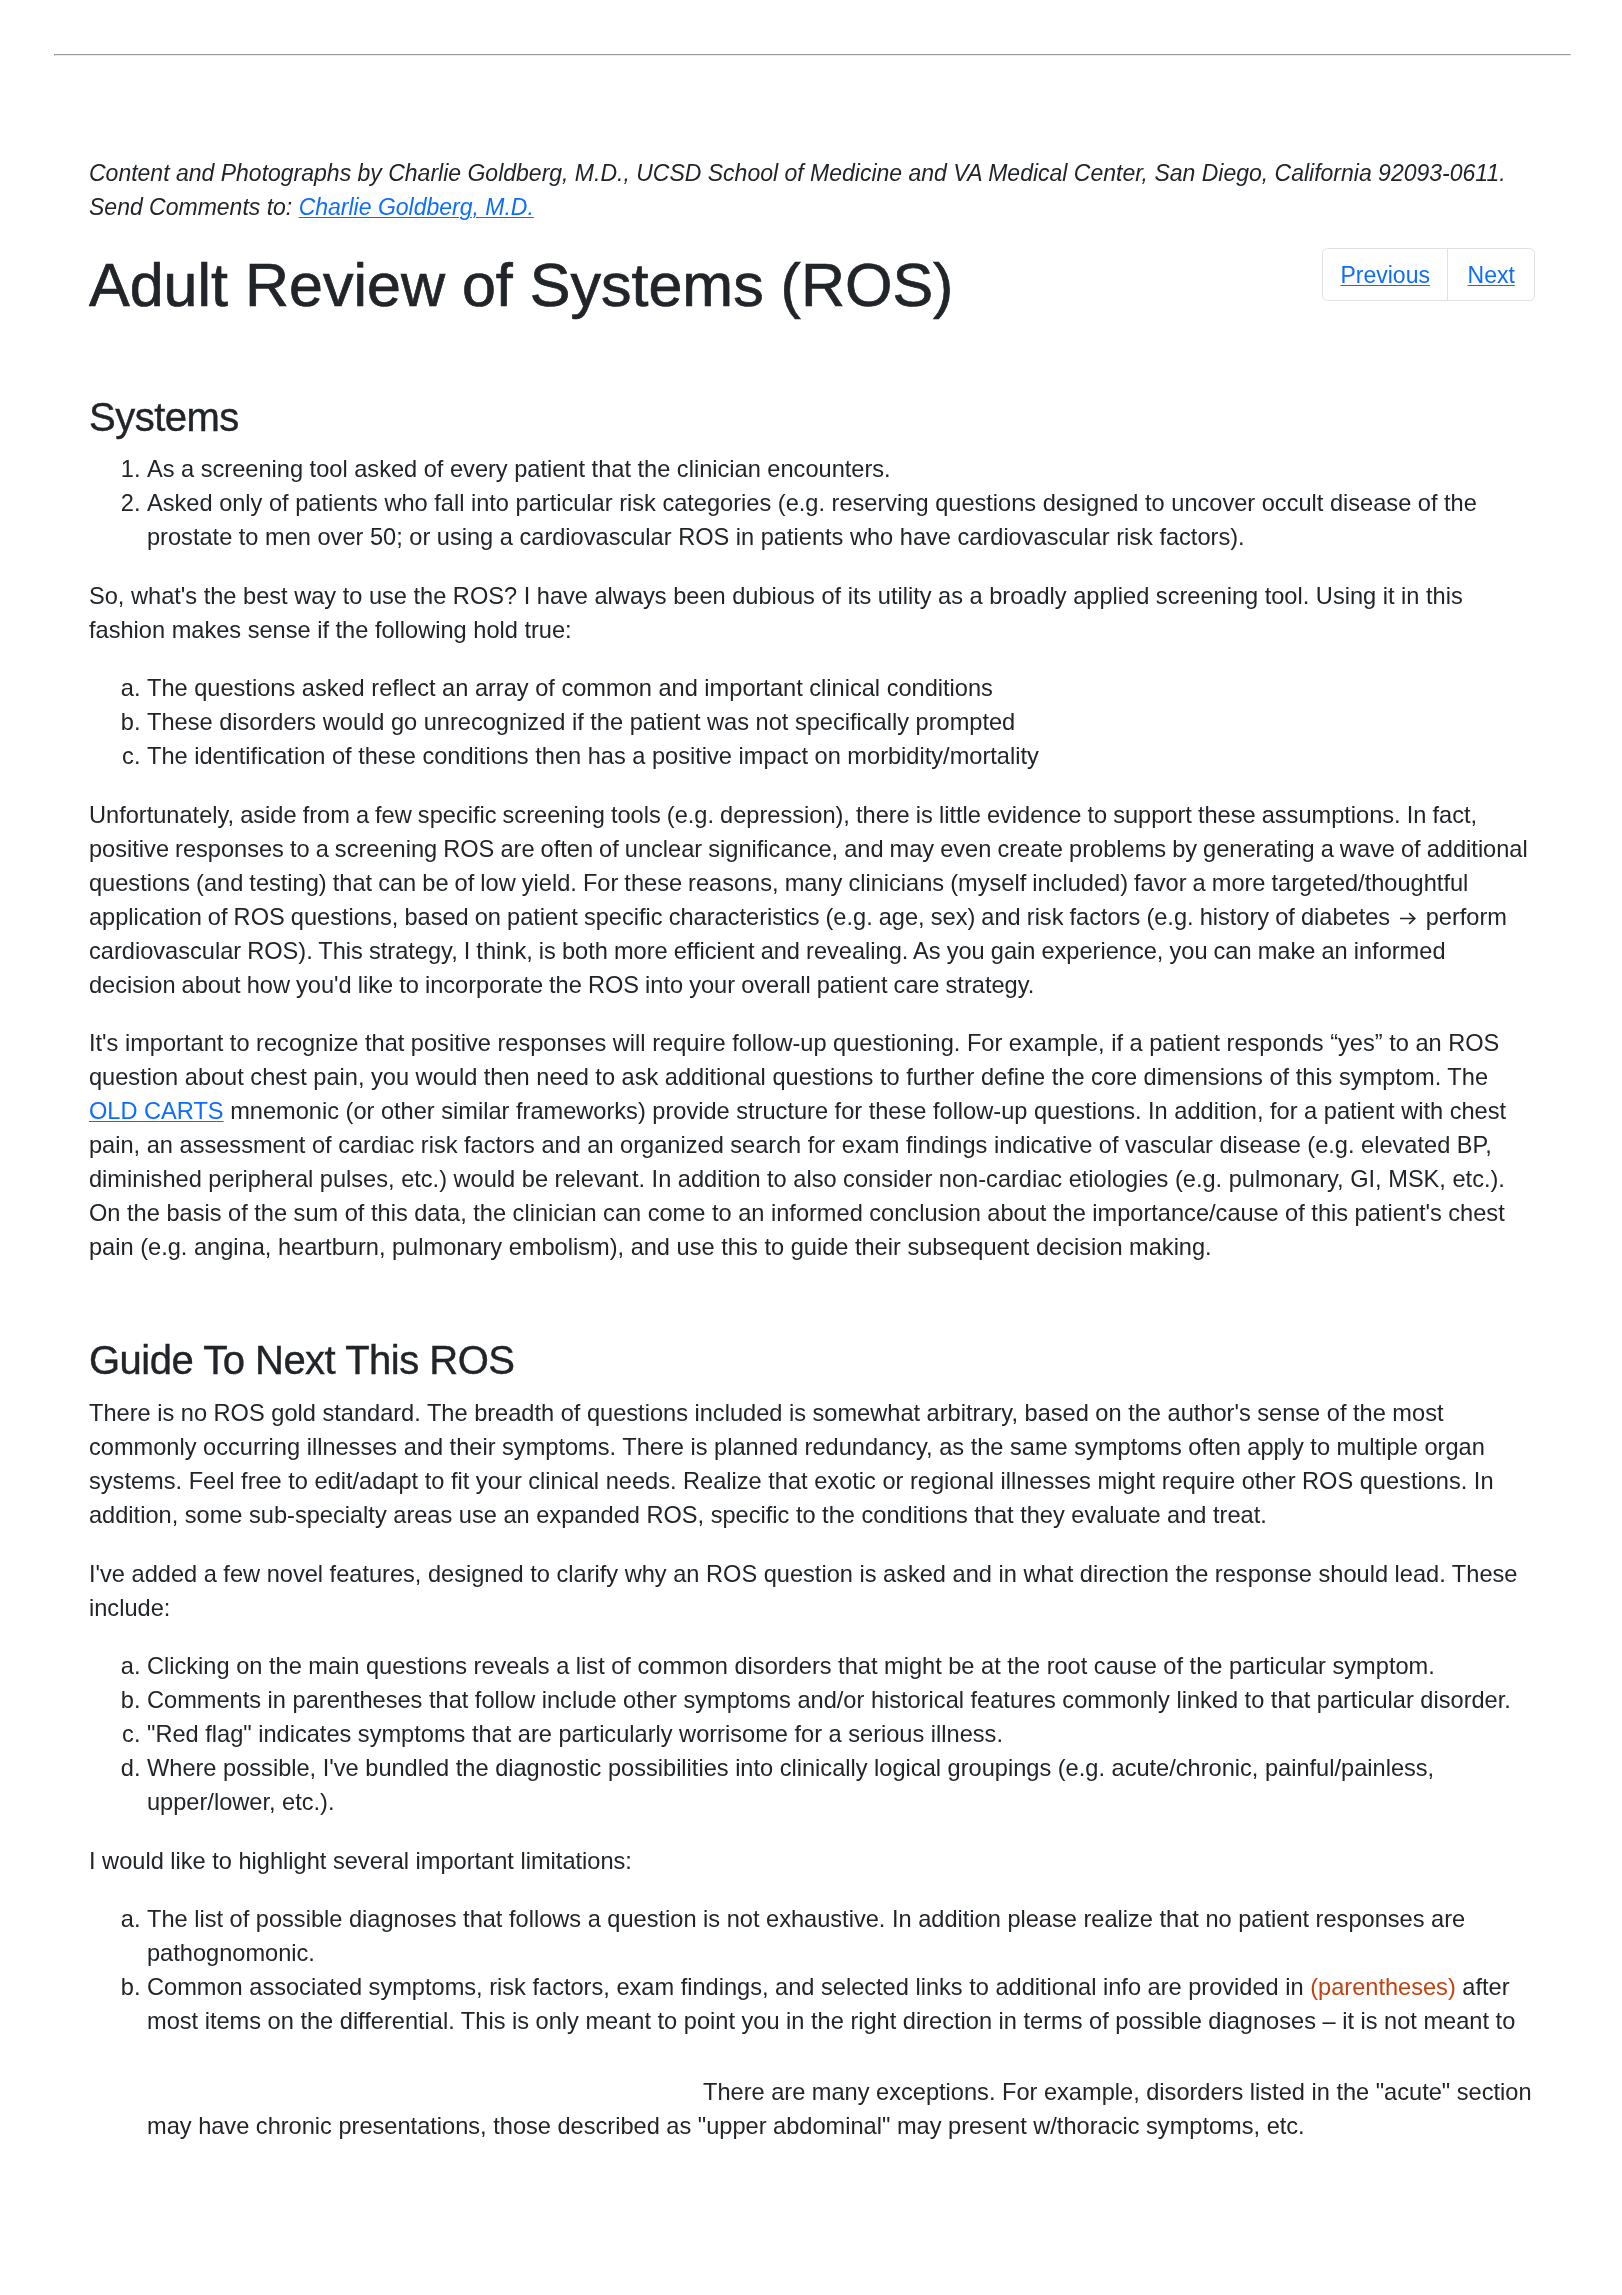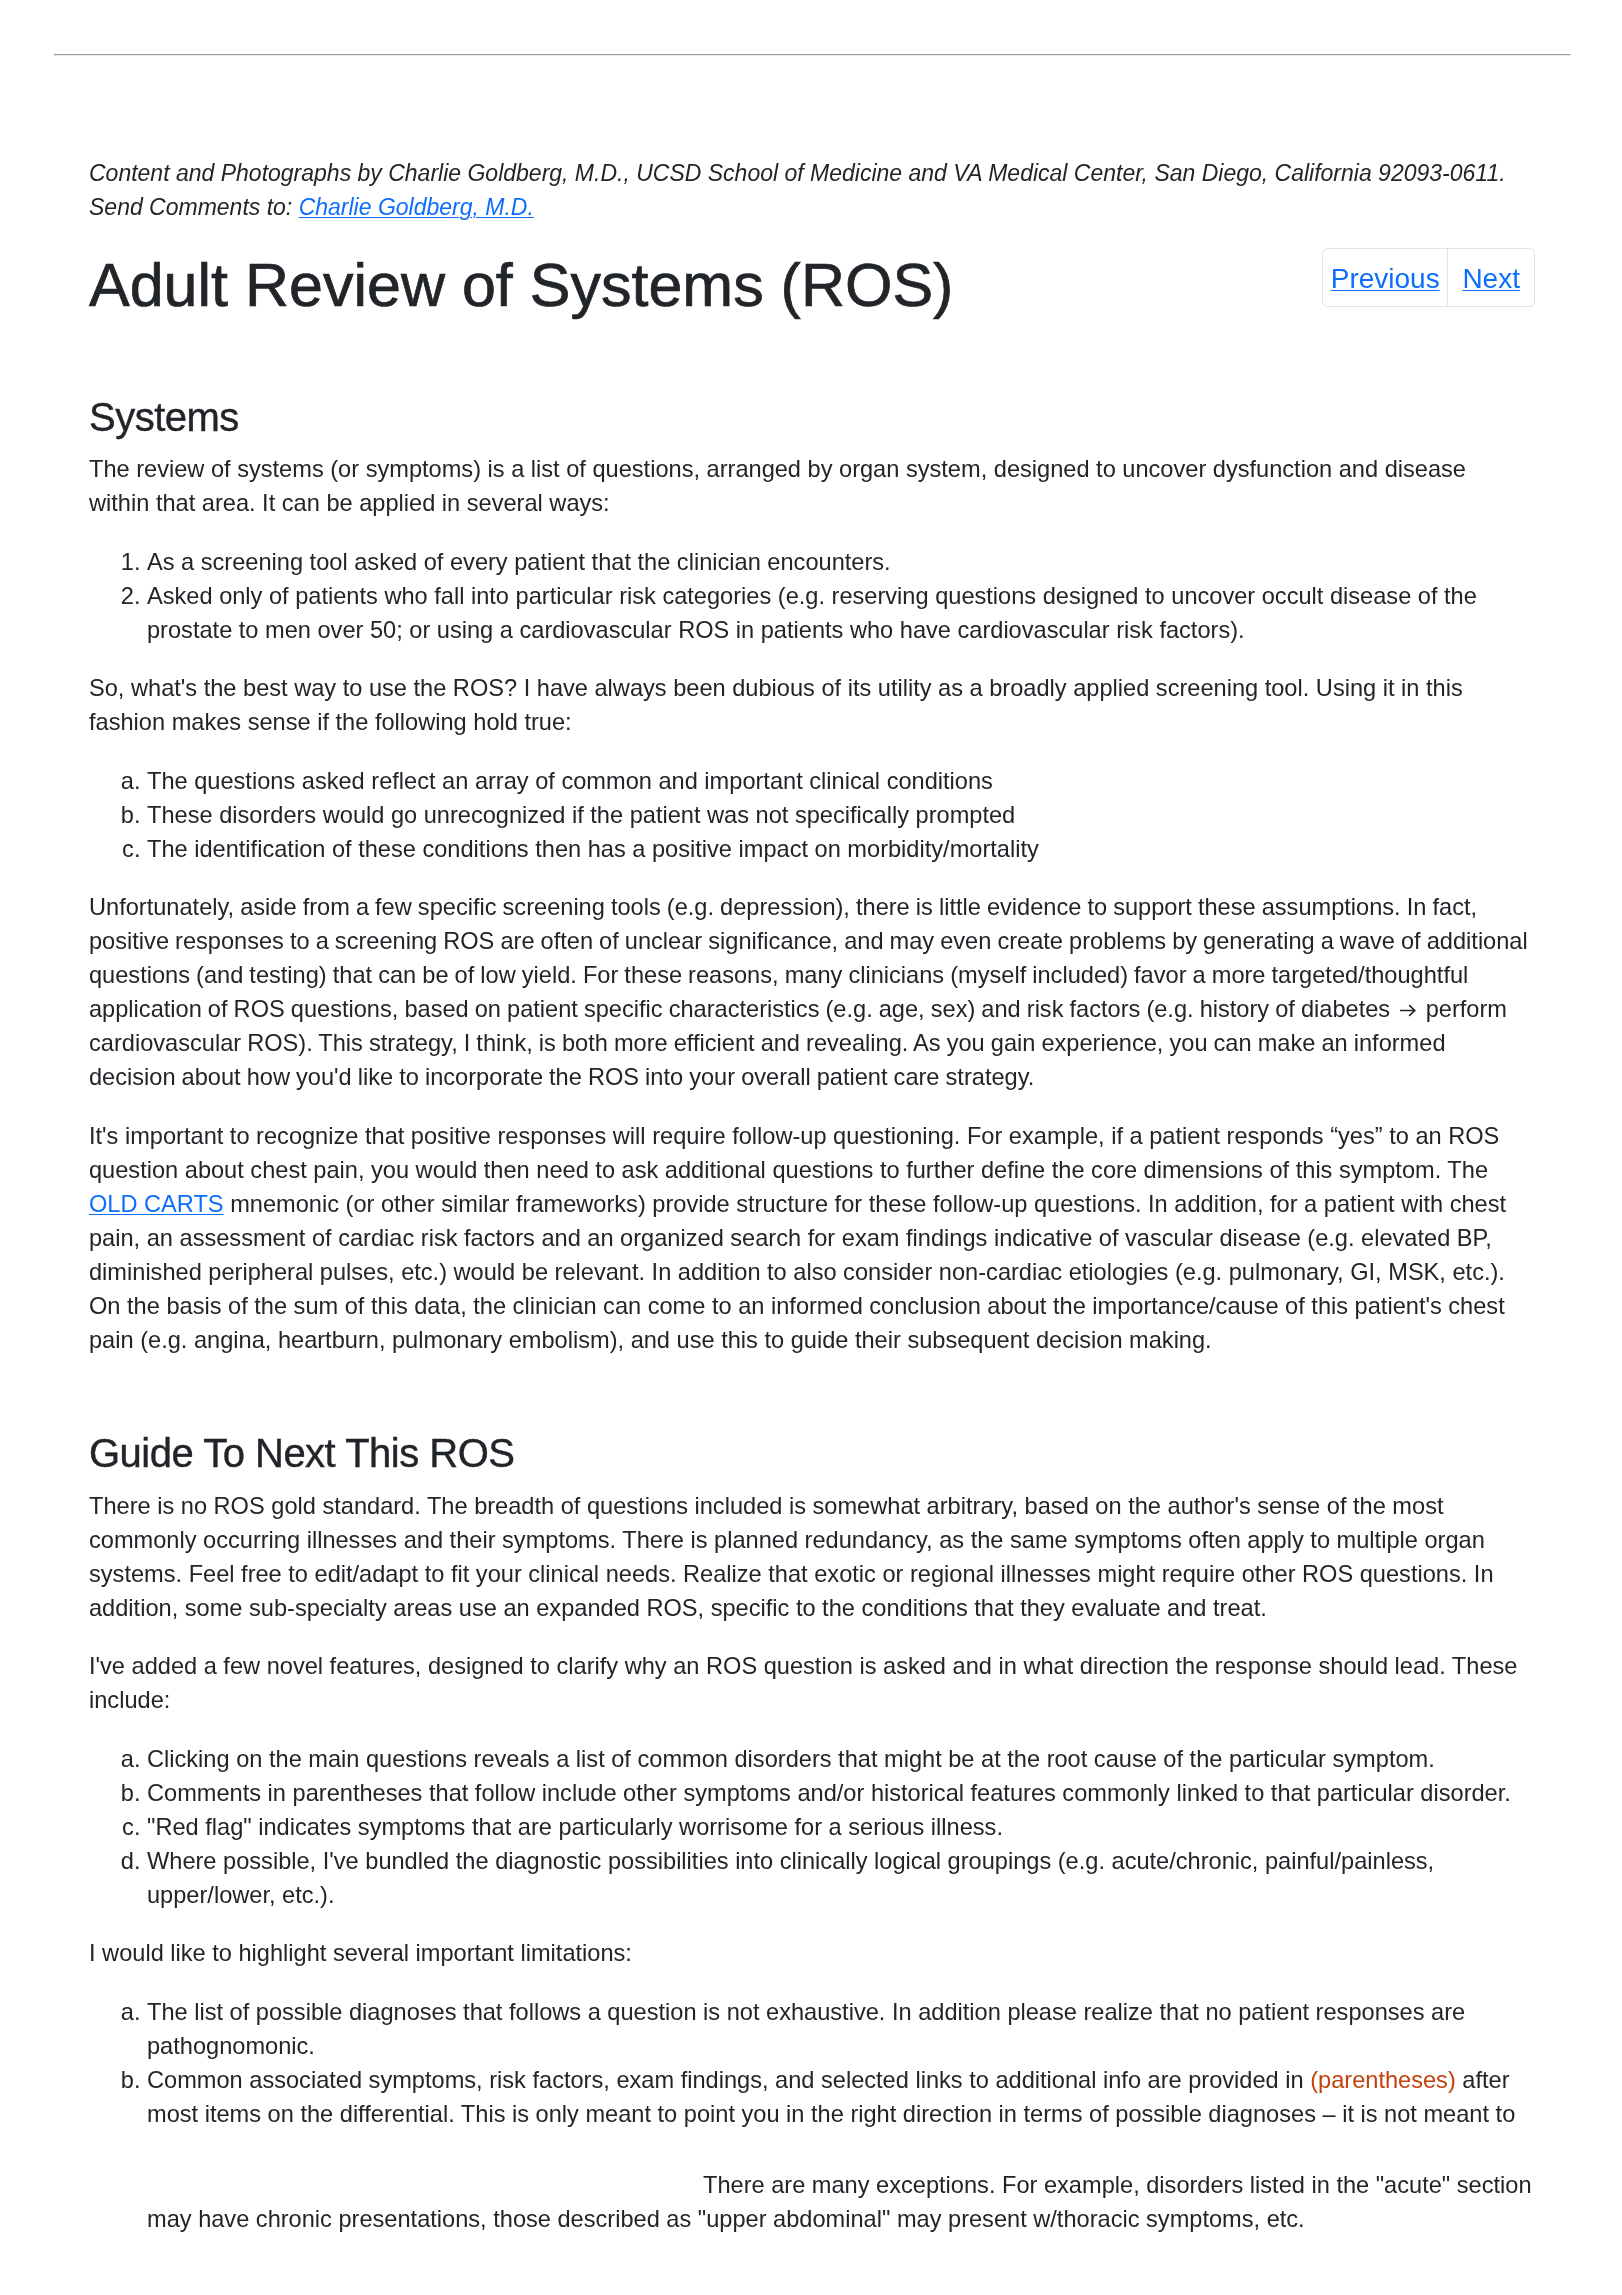--- a/index.html
+++ b/index.html
@@ -20,21 +20,21 @@
   h2{font-size:40px;font-weight:400;margin:70px 0 11.6px 0;line-height:1.2;letter-spacing:-0.5px;-webkit-text-stroke:0.4px #212529;}
   h2.guide{margin-top:72px;margin-bottom:12px;}
   p{margin:0 0 24.5px 0;}
   ol{margin:0 0 24.5px 0;padding-left:58px;}
   ol.decimal{list-style-type:decimal;}
   ol.alpha{list-style-type:lower-alpha;}
   p.tight{word-spacing:-0.5px;}
   li{margin:0;padding:0;}
   a{color:#0d6efd;text-decoration:underline;text-decoration-thickness:1.4px;text-underline-offset:1.9px;}
   .navgroup{position:absolute;right:-3.2px;top:-1.4px;display:flex;border:1.2px solid #dee2e6;border-radius:5.6px;overflow:hidden;background:#fff;}
-  .navbtn{padding:12px 0 8.8px 0;font-size:28px;line-height:1.3;border-right:1.2px solid #dee2e6;text-align:center;}
+  .navbtn{padding:12px 0 8.8px 0;font-size:23px;line-height:1.3;border-right:1.2px solid #dee2e6;text-align:center;}
   .navbtn.prev{width:124px;}
   .navbtn.next{width:86px;}
   .navbtn:last-child{border-right:none;}
   .navbtn a{color:#0d6efd;text-decoration:underline;text-decoration-thickness:1.4px;text-underline-offset:1.9px;}
   .nw{white-space:pre-wrap;}
   .green{color:#c2410c;}
   .arrow-icon{display:inline-block;width:15.7px;height:15px;vertical-align:-0.9px;margin:0 3.9px;}
   .arrow-icon svg{display:block;}
   .ghost{display:inline-block;width:556px;height:62px;vertical-align:baseline;}
 </style>
@@ -48,21 +48,20 @@
 
     <div class="title-row">
       <h1>Adult Review of Systems (ROS)</h1>
       <div class="navgroup">
         <div class="navbtn prev"><a href="#">Previous</a></div>
         <div class="navbtn next"><a href="#">Next</a></div>
       </div>
     </div>
 
     <h2>Systems</h2>
-    <p>The review of systems (or symptoms) is a list of questions, arranged by organ system, designed to uncover dysfunction and disease within that area. It can be applied in several ways:</p>
     <ol class="decimal">
       <li>As a screening tool asked of every patient that the clinician encounters.</li>
       <li>Asked only of patients who fall into particular risk categories (e.g. reserving questions designed to uncover occult disease of the prostate to men over 50; or using a cardiovascular ROS in patients who have cardiovascular risk factors).</li>
     </ol>
     <p>So, what's the best way to use the ROS? I have always been dubious of its utility as a broadly applied screening tool. Using it in this fashion makes sense if the following hold true:</p>
     <ol class="alpha">
       <li>The questions asked reflect an array of common and important clinical conditions</li>
       <li>These disorders would go unrecognized if the patient was not specifically prompted</li>
       <li>The identification of these conditions then has a positive impact on morbidity/mortality</li>
     </ol>

